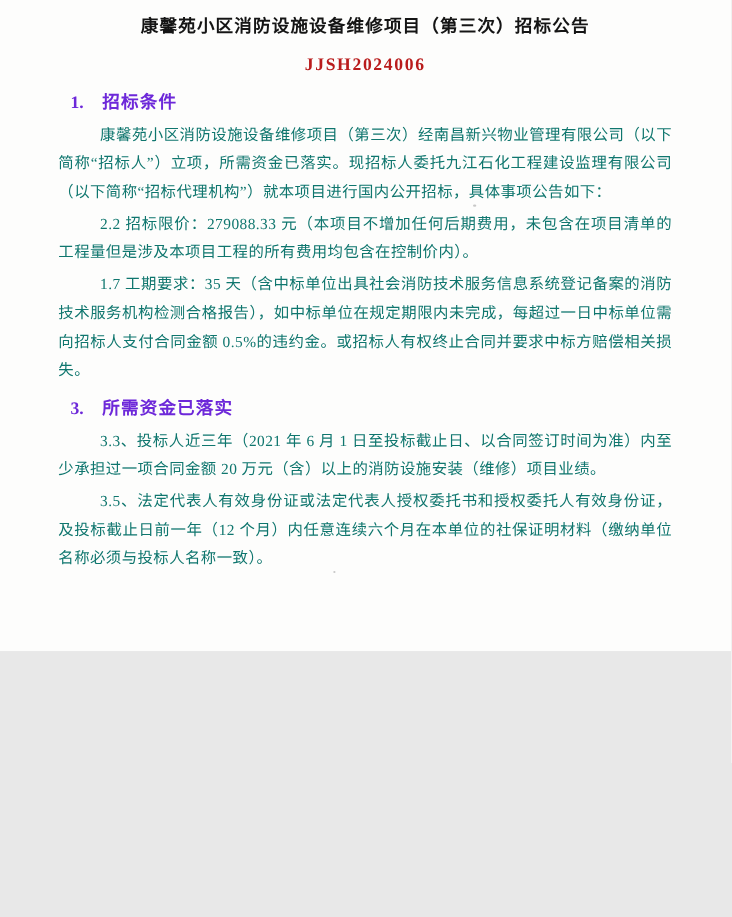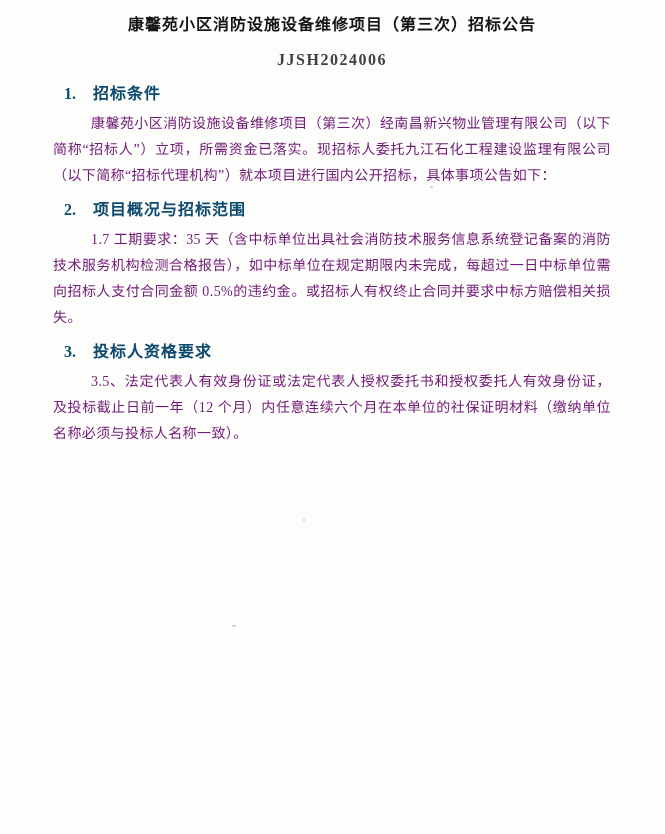--- a/index.html
+++ b/index.html
@@ -3,21 +3,21 @@
 <meta charset="utf-8">
 <style>
   html, body {
     margin: 0;
     padding: 0;
     background: #e8e8e8;
   }
   .page {
     position: relative;
     width: 665px;
-    height: 834px;
+    height: 592px;
     margin: 0 auto;
     background: #fdfdfc;
     color: #1c1c1c;
     font-family: "Liberation Serif", "DejaVu Serif", serif;
     overflow: hidden;
     box-sizing: border-box;
     padding: 12px 54px 10px 53px;
   }
   .doc-title {
     margin: 0 0 9px 0;
@@ -28,46 +28,46 @@
     letter-spacing: 1px;
     color: #151515;
   }
   .doc-number {
     margin: 0 0 6px 0;
     text-align: center;
     font-size: 16px;
     font-weight: 700;
     line-height: 26px;
     letter-spacing: 1.5px;
-    color: #404040;
+    color: #b91c1c;
   }
   .section-heading {
     margin: 8px 0 5px 0;
     padding-left: 11px;
     font-size: 16px;
     font-weight: 700;
     line-height: 25px;
     letter-spacing: 1px;
-    color: #0c4a6e;
+    color: #6d28d9;
   }
   .section-heading .sec-num {
     display: inline-block;
     min-width: 19px;
     margin-right: 10px;
     letter-spacing: 0;
   }
   .para {
     margin: 0 0 3px 0;
     font-size: 14px;
     line-height: 26px;
     text-align: justify;
     text-indent: 38px;
     letter-spacing: 0.4px;
     word-break: break-all;
-    color: #701a75;
+    color: #0f766e;
   }
   .artifact {
     position: absolute;
     background: #9a9a9a;
     border-radius: 50%;
     opacity: 0.55;
   }
   .a1 { left: 430px; top: 186px; width: 3px; height: 2px; }
   .a2 { left: 232px; top: 625px; width: 4px; height: 2px; }
   .a3 { left: 303px; top: 519px; width: 2px; height: 2px; }
@@ -78,27 +78,26 @@
 <div class="page">
 
   <h1 class="doc-title">康馨苑小区消防设施设备维修项目（第三次）招标公告</h1>
   <div class="doc-number">JJSH2024006</div>
 
   <h2 class="section-heading">
     <span class="sec-num">1.</span><span>招标条件</span>
   </h2>
   <p class="para">康馨苑小区消防设施设备维修项目（第三次）经南昌新兴物业管理有限公司（以下简称“招标人”）立项，所需资金已落实。现招标人委托九江石化工程建设监理有限公司（以下简称“招标代理机构”）就本项目进行国内公开招标，具体事项公告如下：</p>
 
-  <h2 class="section-heading">
-    <span class="sec-num">2.</span><span>项目概况与招标范围</span>
-  </h2>
+  <p class="para">2.2 招标限价：279088.33 元（本项目不增加任何后期费用，未包含在项目清单的工程量但是涉及本项目工程的所有费用均包含在控制价内）。</p>
   <p class="para">1.7 工期要求：35 天（含中标单位出具社会消防技术服务信息系统登记备案的消防技术服务机构检测合格报告），如中标单位在规定期限内未完成，每超过一日中标单位需向招标人支付合同金额 0.5%的违约金。或招标人有权终止合同并要求中标方赔偿相关损失。</p>
 
   <h2 class="section-heading">
-    <span class="sec-num">3.</span><span>投标人资格要求</span>
+    <span class="sec-num">3.</span><span>所需资金已落实</span>
   </h2>
+  <p class="para">3.3、投标人近三年（2021 年 6 月 1 日至投标截止日、以合同签订时间为准）内至少承担过一项合同金额 20 万元（含）以上的消防设施安装（维修）项目业绩。</p>
   <p class="para">3.5、法定代表人有效身份证或法定代表人授权委托书和授权委托人有效身份证，及投标截止日前一年（12 个月）内任意连续六个月在本单位的社保证明材料（缴纳单位名称必须与投标人名称一致）。</p>
 
   <span class="artifact a1"></span>
   <span class="artifact a2"></span>
   <span class="artifact a3"></span>
 
 </div>
 
 </body></html>

